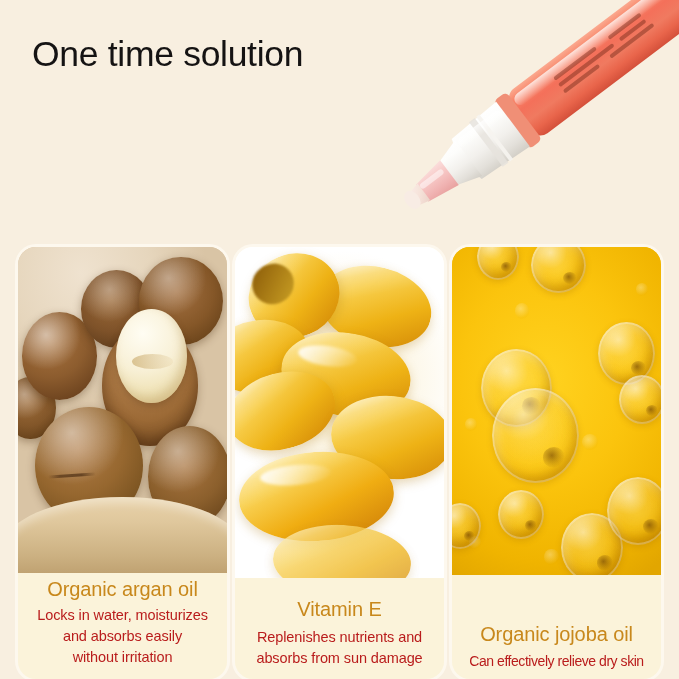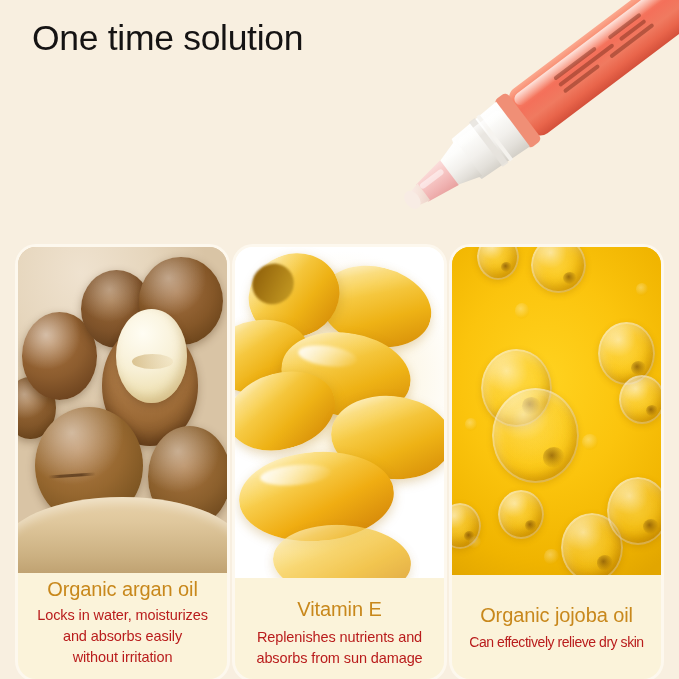--- a/index.html
+++ b/index.html
@@ -36,21 +36,21 @@
     left: 32px;
     top: 17px;
     width: 520px;
     color: #151313;
     font-size: 35.5px;
     line-height: 43px;
     font-weight: 400;
     letter-spacing: -0.3px;
     white-space: nowrap;
   }
-  .headline .line2 { display: block; }
+  .headline .line2 { display: block; margin-top: 16px; }
 
   .subhead {
     position: absolute;
     left: 32px;
     top: 136px;
     width: 400px;
     color: #1e1b1a;
     font-size: 21.5px;
     line-height: 29.5px;
     font-weight: 400;
@@ -131,21 +131,21 @@
   
   .card-1 .card-photo { height: 326px; }
   .card-1 .cap-title { padding-top: 4px; }
   .card-1 .cap-desc  { padding-top: 3px; }
 
   .card-2 .card-photo { height: 331px; }
   .card-2 .cap-title { padding-top: 19px; }
   .card-2 .cap-desc  { padding-top: 5px; }
 
   .card-3 .card-photo { height: 328px; }
-  .card-3 .cap-title { padding-top: 28px; }
+  .card-3 .cap-title { padding-top: 19px; margin-top: 28px; }
   .card-3 .cap-desc  { padding-top: 4px; font-size: 14px; }
   .card-3 .cap-desc span { letter-spacing: -0.45px; }
 
   
   .nuts-bg {
     background:
       radial-gradient(ellipse 60% 45% at 30% 8%,  #efe2cf 0%, #e6d6bd 55%, #d9c4a5 100%),
       #ddc7a8;
   }
   .bowl {

